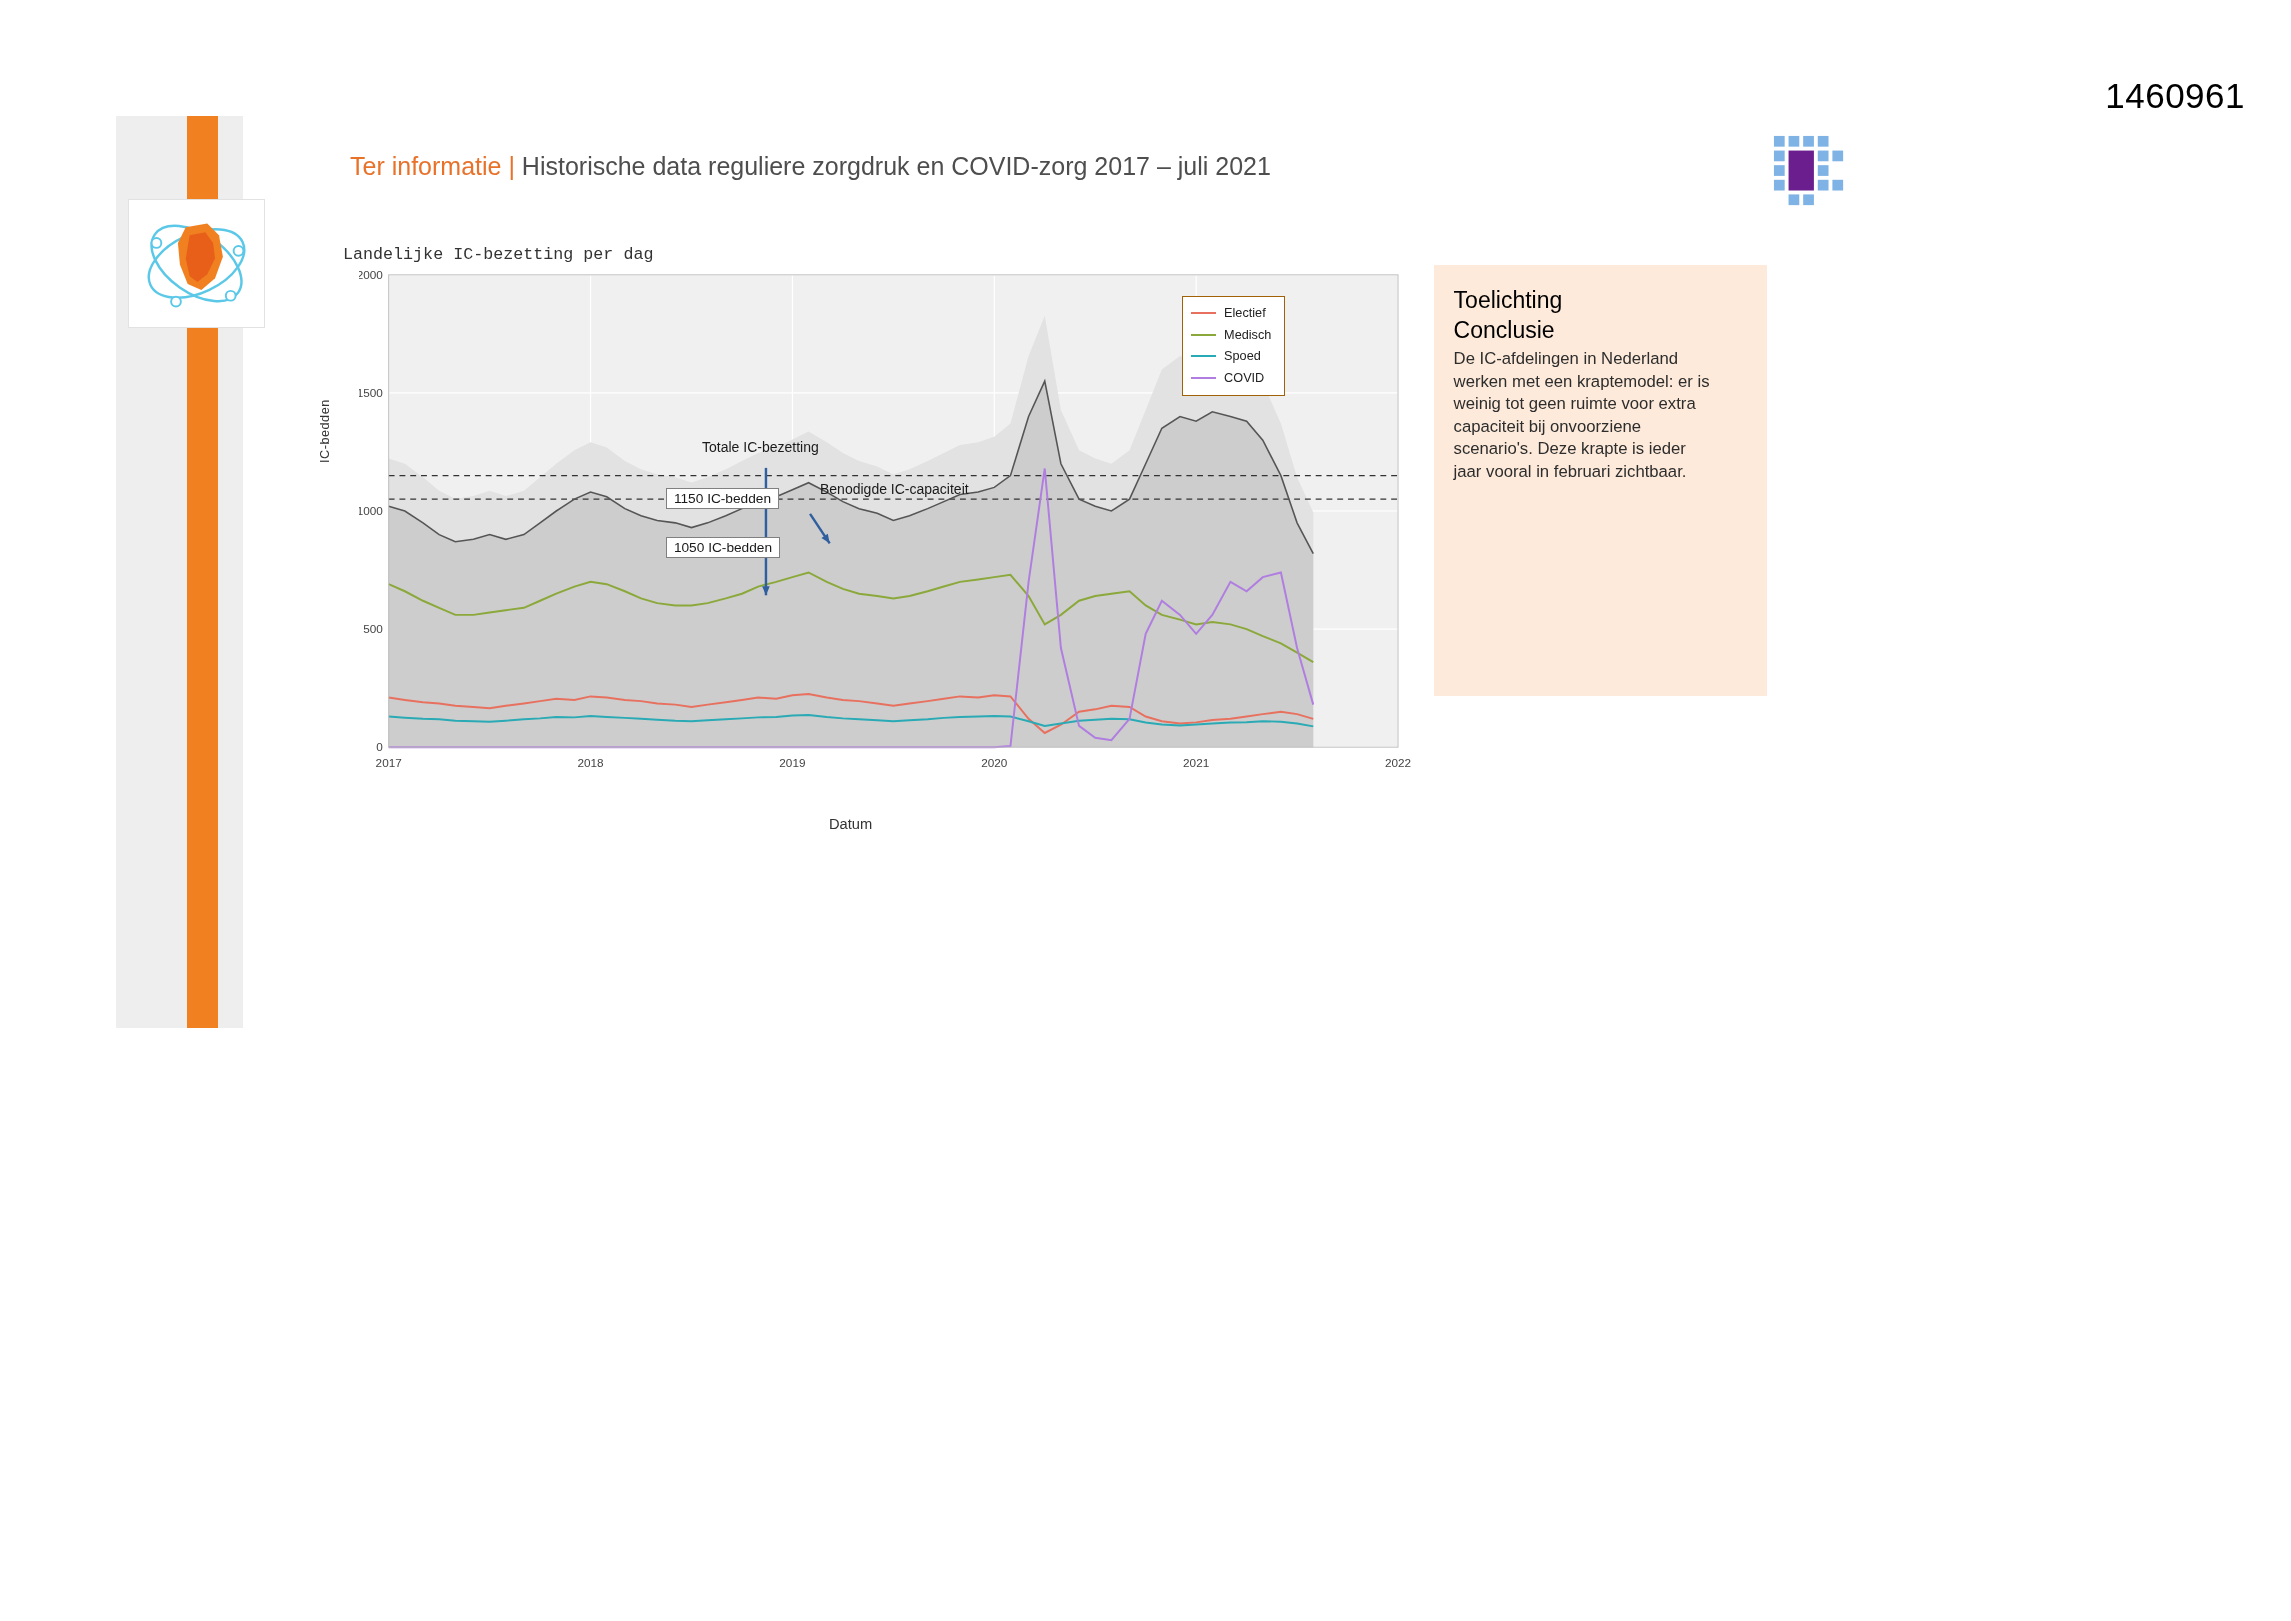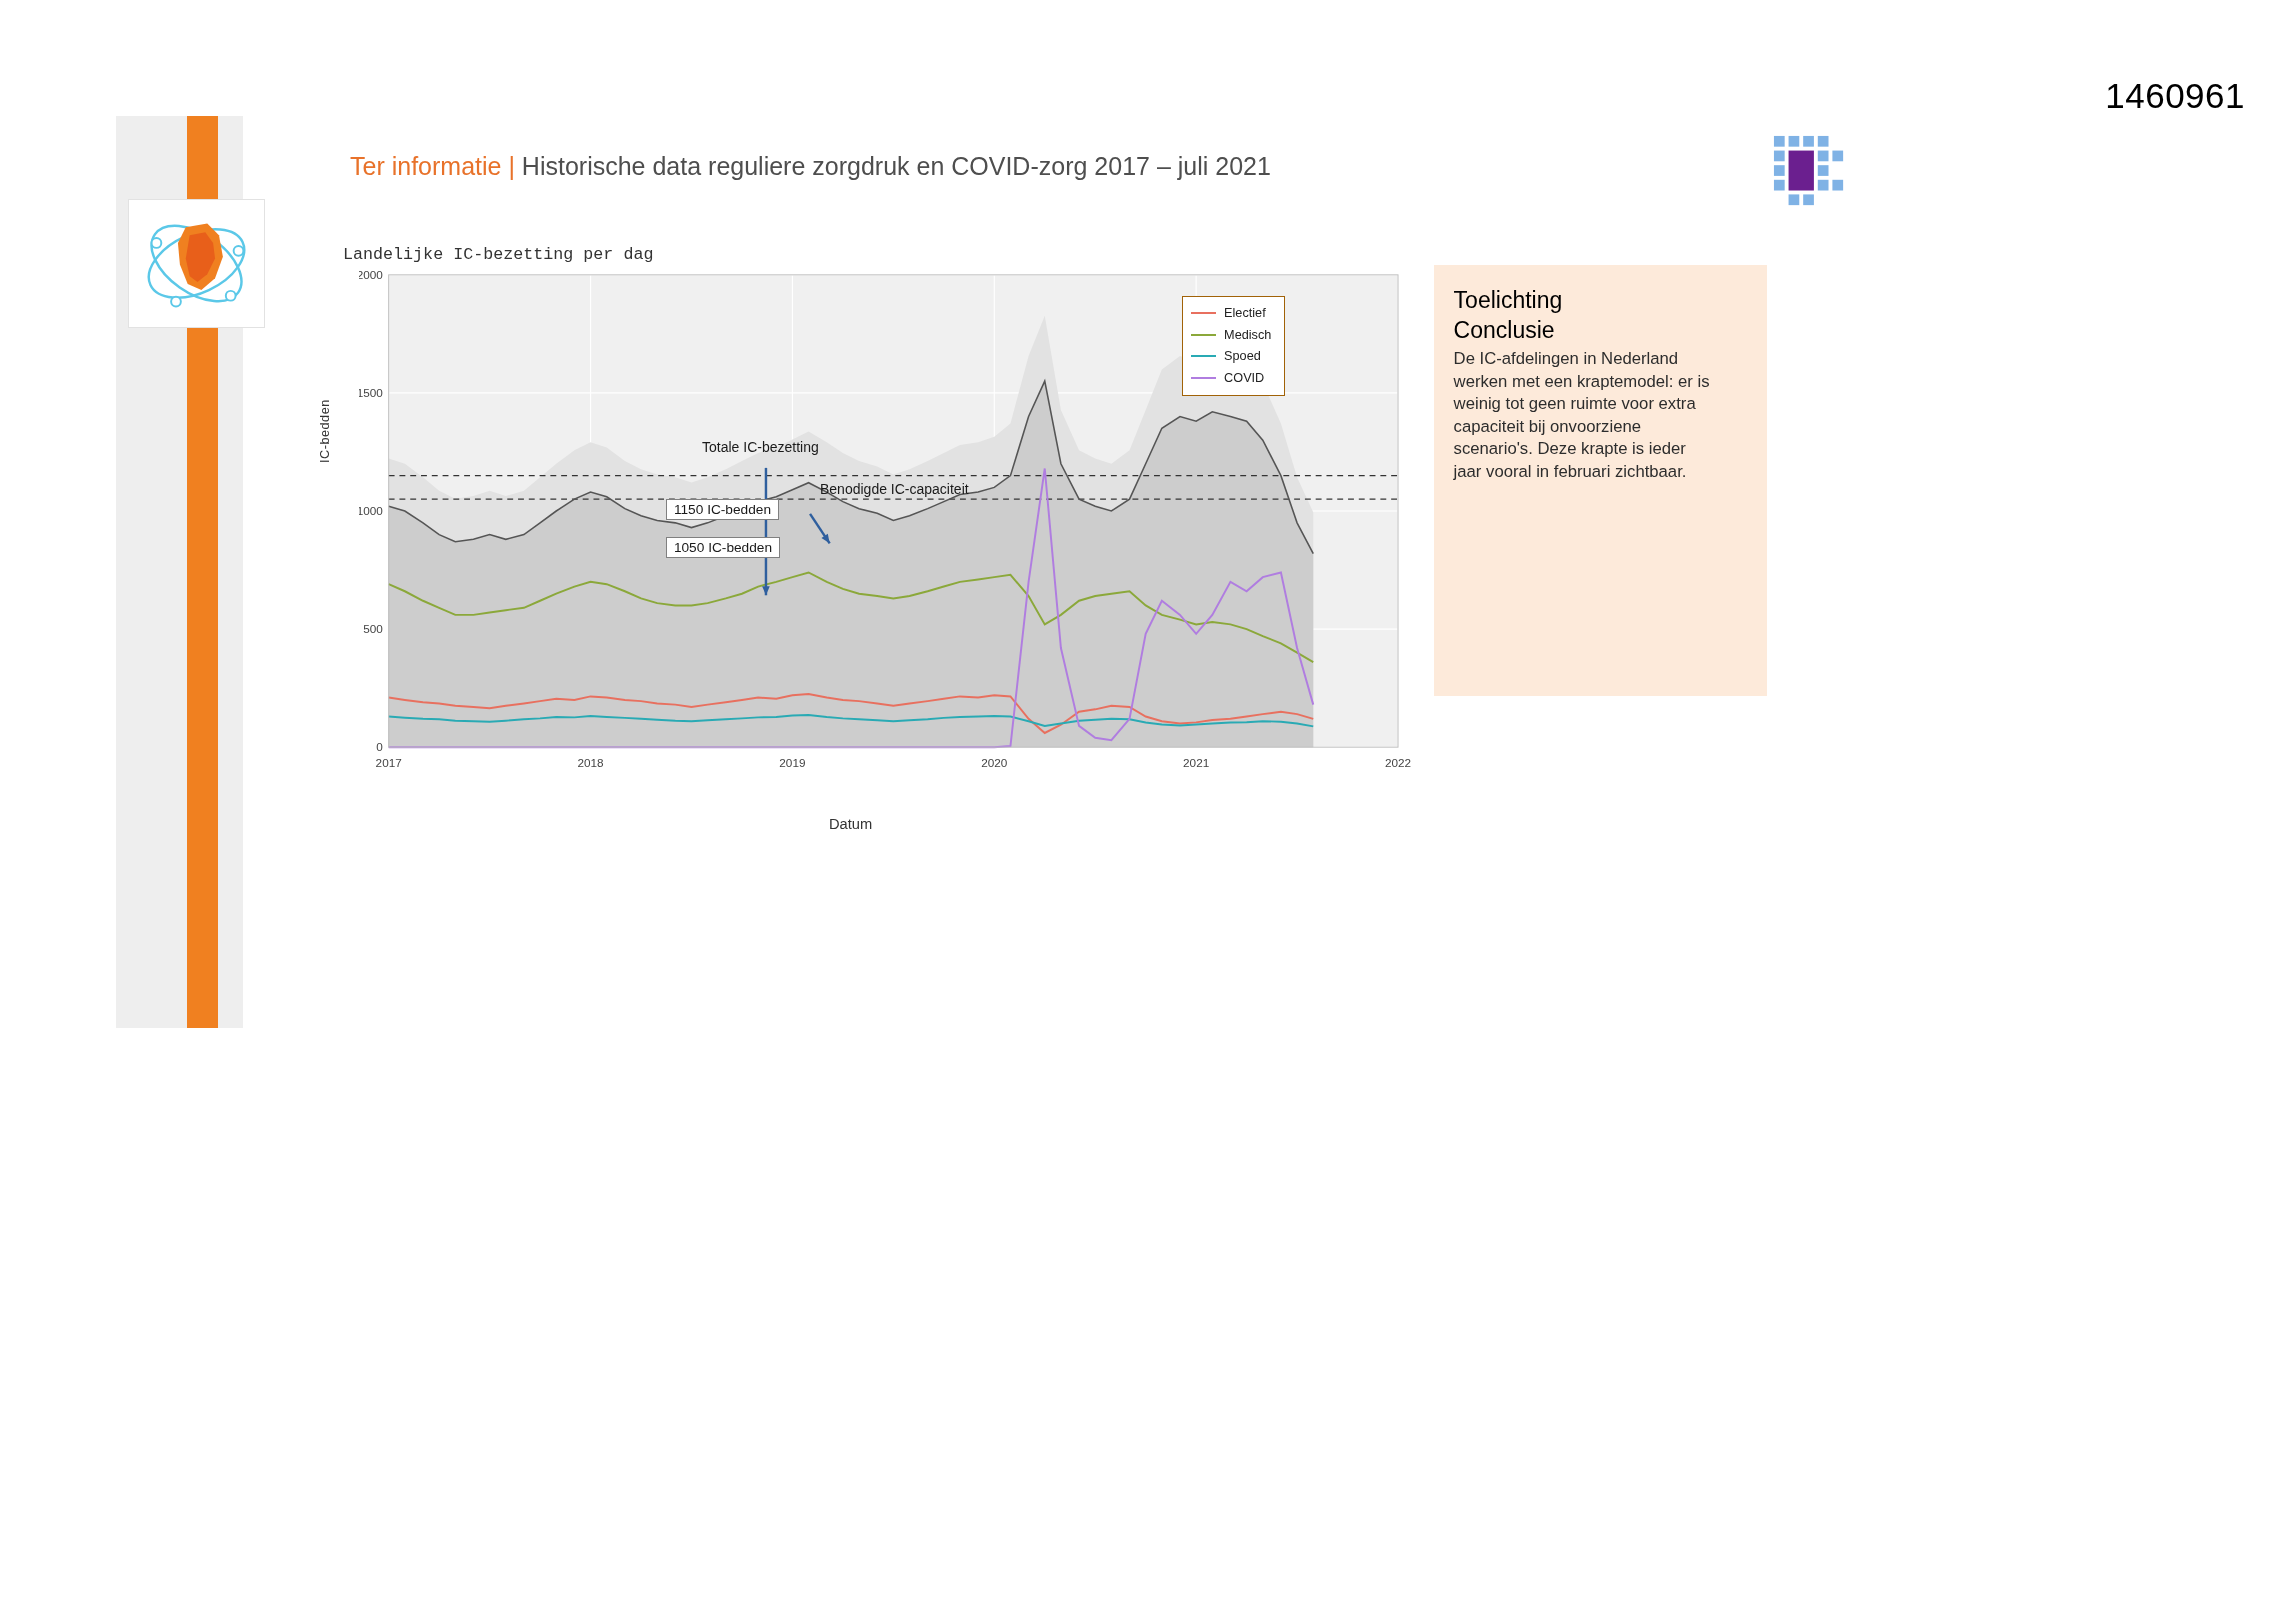--- a/index.html
+++ b/index.html
@@ -132,21 +132,21 @@
   .annot-capac { left: 461px; top: 214px; }
   .band-label {
     position: absolute;
     font-size: 13.7px;
     color: #1a1a1a;
     background: #ffffff;
     border: 1px solid #808080;
     padding: 2px 6.9px;
     white-space: nowrap;
   }
-  .band-1150 { left: 307px; top: 232px; }
+  .band-1150 { left: 307px; top: 221px; }
   .band-1050 { left: 307px; top: 270px; }
   
   .legend {
     position: absolute;
     left: 823px;
     top: 29px;
     width: 103px;
     background: #ffffff;
     border: 1px solid #a16207;
     padding: 5.9px 7.8px;

